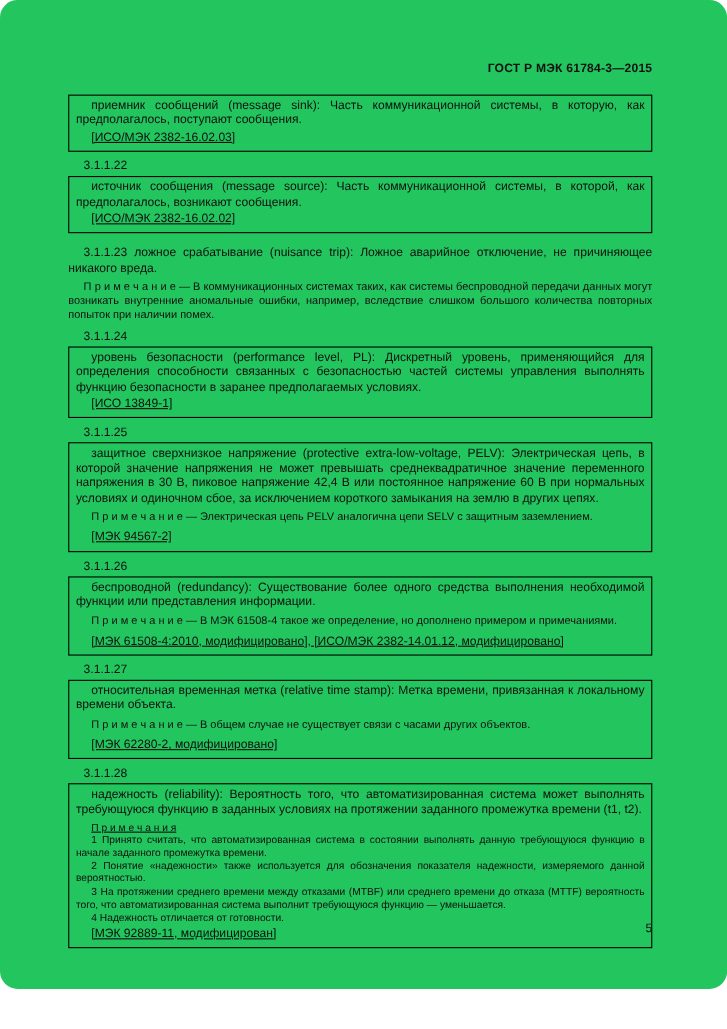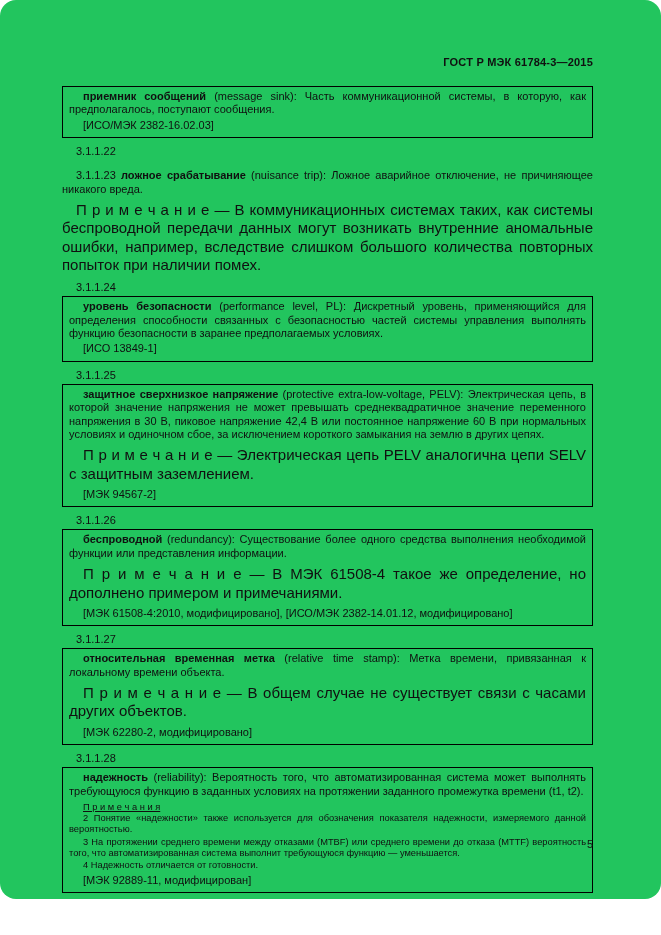--- a/index.html
+++ b/index.html
@@ -47,24 +47,24 @@
     margin: 0 0 6px 0;
   }
 
   .def {
     font-size: 11px;
     line-height: 1.22;
     text-indent: 14px;
     text-align: justify;
   }
 
-  .term { font-weight: bold; }
+  .term { font-weight: normal; }
 
   .note {
-    font-size: 15px;
+    font-size: 10px;
     line-height: 1.22;
     text-indent: 14px;
     text-align: justify;
     margin: 5px 0;
   }
 
   .notes-title {
     font-size: 9.3px;
     text-indent: 14px;
     margin: 4px 0 1px;
@@ -77,20 +77,21 @@
     text-indent: 14px;
     text-align: justify;
     margin: 1px 0;
   }
 
   .src {
     font-size: 11px;
     line-height: 1.22;
     text-indent: 14px;
     margin-top: 2px;
+    text-decoration: underline;
   }
 
   .page-number {
     position: absolute;
     top: 838px;
     right: 68px;
     font-size: 11px;
   }
 </style>
 </head>
@@ -100,20 +101,24 @@
   <div class="content">
 
     <div class="doc-code">ГОСТ Р МЭК 61784-3—2015</div>
 
     <div class="box">
       <p class="def"><span class="term">приемник сообщений</span><span> (message sink): Часть коммуникационной системы, в которую, как предполагалось, поступают сообщения.</span></p>
       <p class="src">[ИСО/МЭК 2382-16.02.03]</p>
     </div>
 
     <p class="sec-num">3.1.1.22</p>
+    <div class="box">
+      <p class="def"><span class="term">источник сообщения</span><span> (message source): Часть коммуникационной системы, в которой, как предполагалось, возникают сообщения.</span></p>
+      <p class="src">[ИСО/МЭК 2382-16.02.02]</p>
+    </div>
 
     <p class="def sec-num-inline" style="margin-top:12px;"><span>3.1.1.23 </span><span class="term">ложное срабатывание</span><span> (nuisance trip): Ложное аварийное отключение, не причиняющее никакого вреда.</span></p>
     <p class="note">П р и м е ч а н и е — В коммуникационных системах таких, как системы беспроводной передачи данных могут возникать внутренние аномальные ошибки, например, вследствие слишком большого количества повторных попыток при наличии помех.</p>
 
     <p class="sec-num">3.1.1.24</p>
     <div class="box">
       <p class="def"><span class="term">уровень безопасности</span><span> (performance level, PL): Дискретный уровень, применяющийся для определения способности связанных с безопасностью частей системы управления выполнять функцию безопасности в заранее предполагаемых условиях.</span></p>
       <p class="src">[ИСО 13849-1]</p>
     </div>
 
@@ -135,20 +140,21 @@
     <div class="box">
       <p class="def"><span class="term">относительная временная метка</span><span> (relative time stamp): Метка времени, привязанная к локальному времени объекта.</span></p>
       <p class="note">П р и м е ч а н и е — В общем случае не существует связи с часами других объектов.</p>
       <p class="src">[МЭК 62280-2, модифицировано]</p>
     </div>
 
     <p class="sec-num">3.1.1.28</p>
     <div class="box">
       <p class="def"><span class="term">надежность</span><span> (reliability): Вероятность того, что автоматизированная система может выполнять требующуюся функцию в заданных условиях на протяжении заданного промежутка времени (t1, t2).</span></p>
       <p class="notes-title">П р и м е ч а н и я</p>
+      <p class="note-item">1 Принято считать, что автоматизированная система в состоянии выполнять данную требующуюся функцию в начале заданного промежутка времени.</p>
       <p class="note-item">2 Понятие «надежности» также используется для обозначения показателя надежности, измеряемого данной вероятностью.</p>
       <p class="note-item">3 На протяжении среднего времени между отказами (MTBF) или среднего времени до отказа (MTTF) вероятность того, что автоматизированная система выполнит требующуюся функцию — уменьшается.</p>
       <p class="note-item">4 Надежность отличается от готовности.</p>
       <p class="src">[МЭК 92889-11, модифицирован]</p>
     </div>
 
   </div>
 
   <div class="page-number">5</div>
 </div>

